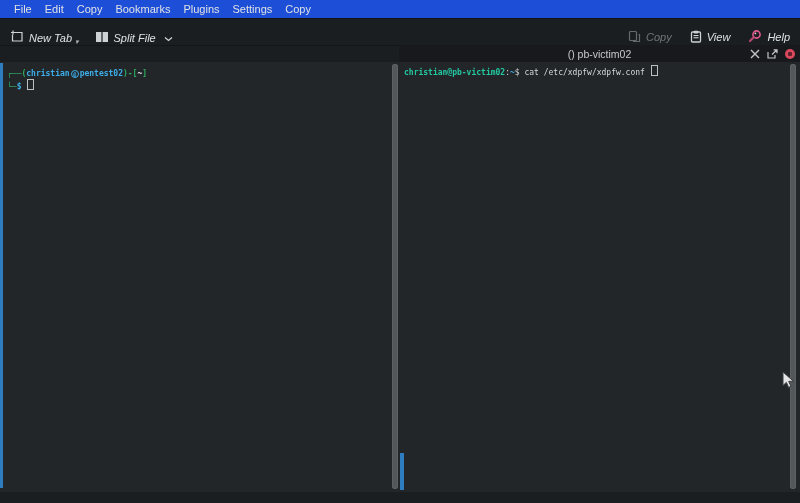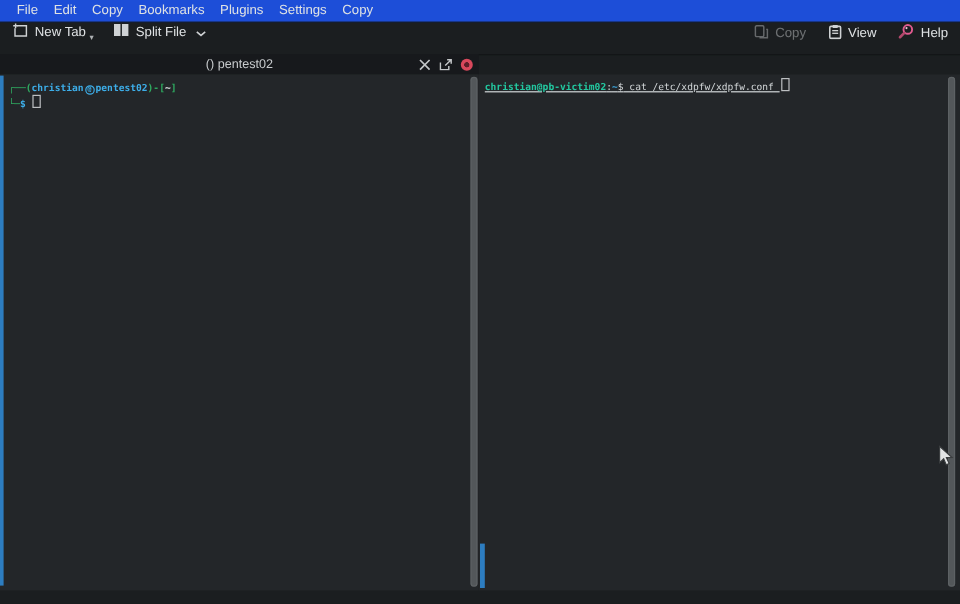--- a/index.html
+++ b/index.html
@@ -6,22 +6,22 @@
   body{width:800px;height:503px;overflow:hidden;background:#1b1e20;
        font-family:"Liberation Sans", sans-serif;-webkit-font-smoothing:antialiased;}
   #window{position:absolute;inset:0;width:800px;height:503px;background:#1b1e20;}
 
   
   #menubar{position:absolute;top:0;left:0;right:0;height:18px;display:flex;align-items:center;
            padding-left:14px;gap:13px;background:#1d4ed8;border-bottom:1px solid #121416;}
   .menu-item{font-size:11px;color:#dfe2e4;cursor:default;}
 
   
-  #toolbar{position:absolute;top:19px;left:0;right:0;height:26px;display:flex;align-items:flex-start;
-           padding:0 10px;background:#1b1e20;border-bottom:1px solid #131517;}
+  #toolbar{position:absolute;top:19px;left:0;right:0;height:26px;display:flex;align-items:flex-end;
+           padding:0 10px;background:#1b1e20;border-bottom:1px solid #131517;font-style:italic;}
   .tb-btn{display:flex;align-items:center;gap:5px;font-size:11px;color:#dfe2e4;margin-right:16px;}
   .tb-right{margin-left:auto;display:flex;align-items:center;}
   .tb-right .tb-btn{margin-right:0;margin-left:18px;}
   .tb-btn.disabled{opacity:.42;}
   .tb-caret{font-size:7px;color:#aeb1b3;transform:translateY(4px);margin-left:-2px;}
   .tb-chevron{margin-left:3px;display:inline-flex;transform:translateY(1px);}
 
   
   #split{position:absolute;top:45px;left:0;width:800px;height:447px;}
   .pane{position:absolute;top:0;height:447px;}
@@ -34,21 +34,21 @@
   .pane-header-icons{position:absolute;right:5px;top:0;height:17px;display:flex;align-items:center;gap:7px;}
   .hdr-icon{display:inline-flex;width:11px;height:11px;align-items:center;justify-content:center;}
   .close-dot{width:10px;height:10px;border-radius:50%;
              background:radial-gradient(circle at 50% 50%, #5e1f2a 0 28%, #d9485c 34% 100%);}
 
   .terminal{position:absolute;top:17px;left:0;right:0;bottom:0;background:#232629;overflow:hidden;}
   .tcontent{position:absolute;top:0;left:0;right:0;bottom:0;
             font-family:"DejaVu Sans Mono", monospace;font-size:8px;line-height:11px;color:#d3d7d9;
             white-space:pre;}
   #pane-left .tcontent{padding:6px 0 0 7px;}
-  #pane-right .tcontent{padding:3px 3px 0 5px;text-decoration:underline;}
+  #pane-right .tcontent{padding:3px 3px 0 5px;}
 
   .focus-bar-left{position:absolute;left:0;top:1px;bottom:4px;width:3px;background:#2d7dc0;}
   .focus-bar-short{position:absolute;left:1px;bottom:2px;width:4px;height:37px;background:#2d7dc0;}
 
   .vscrollbar{position:absolute;width:6px;top:2px;bottom:3px;border-radius:3px;
               background:#53575a;box-shadow:inset 0 0 0 1px #5d6164;}
   #pane-left .vscrollbar{right:1px;}
   #pane-right .vscrollbar{right:4px;}
 
   
@@ -136,46 +136,45 @@
             </svg>
         </span>
         <span>Help</span>
       </div>
     </div>
   </div>
 
   <div id="split">
 
     <div class="pane" id="pane-left">
+      <div class="terminal">
+        <div class="focus-bar-left"></div>
+        <div class="tcontent"><div class="tline"><span class="c-green">┌──(</span><span class="c-blue">christian</span><span class="kali-at">@</span><span class="c-blue">pentest02</span><span class="c-green">)-[</span><span class="c-white">~</span><span class="c-green">]</span></div><div class="tline"><span class="c-green">└─</span><span class="c-blue">$</span><span class="c-fg"> </span><span class="cursor-hollow"></span></div></div>
+        <div class="vscrollbar"></div>
+      </div>
+    </div>
+
+    <div class="pane" id="pane-right">
       <div class="pane-header">
-        <span class="pane-title">() pentest02</span>
+        <span class="pane-title">() pb-victim02</span>
         <span class="pane-header-icons">
           <span class="hdr-icon">
             <svg width="10" height="10" viewBox="0 0 10 10">
                 <path d="M1 1 L9 9 M9 1 L1 9" stroke="#c3c6c8" stroke-width="1.4"></path>
-                <path d="M1 0.5 h2.6 M1 0.5 v2.6 M9 0.5 h-2.6 M9 0.5 v2.6 M1 9.5 h2.6 M1 9.5 v-2.6 M9 9.5 h-2.6 M9 9.5 v-2.6" stroke="#c3c6c8" stroke-width="0"></path>
               </svg>
           </span>
           <span class="hdr-icon">
             <svg width="11" height="10" viewBox="0 0 11 10">
                 <path d="M1 3 v6 h7 v-3" fill="none" stroke="#c3c6c8" stroke-width="1.2"></path>
                 <path d="M5 5.5 L10 0.8 M6.6 0.8 h3.4 v3.4" fill="none" stroke="#c3c6c8" stroke-width="1.2"></path>
               </svg>
           </span>
           <span class="close-dot"></span>
         </span>
       </div>
-      <div class="terminal">
-        <div class="focus-bar-left"></div>
-        <div class="tcontent"><div class="tline"><span class="c-green">┌──(</span><span class="c-blue">christian</span><span class="kali-at">@</span><span class="c-blue">pentest02</span><span class="c-green">)-[</span><span class="c-white">~</span><span class="c-green">]</span></div><div class="tline"><span class="c-green">└─</span><span class="c-blue">$</span><span class="c-fg"> </span><span class="cursor-hollow"></span></div></div>
-        <div class="vscrollbar"></div>
-      </div>
-    </div>
-
-    <div class="pane" id="pane-right">
       <div class="terminal">
         <div class="tcontent"><div class="tline"><span class="c-teal">christian@pb-victim02</span><span class="c-fg">:</span><span class="c-blue">~</span><span class="c-fg">$</span><span class="c-fg"> cat /etc/xdpfw/xdpfw.conf </span><span class="cursor-hollow"></span></div></div>
         <div class="focus-bar-short"></div>
         <div class="vscrollbar"></div>
       </div>
     </div>
 
   </div>
 
   <svg id="mouse-pointer" viewBox="0 0 14 18">

